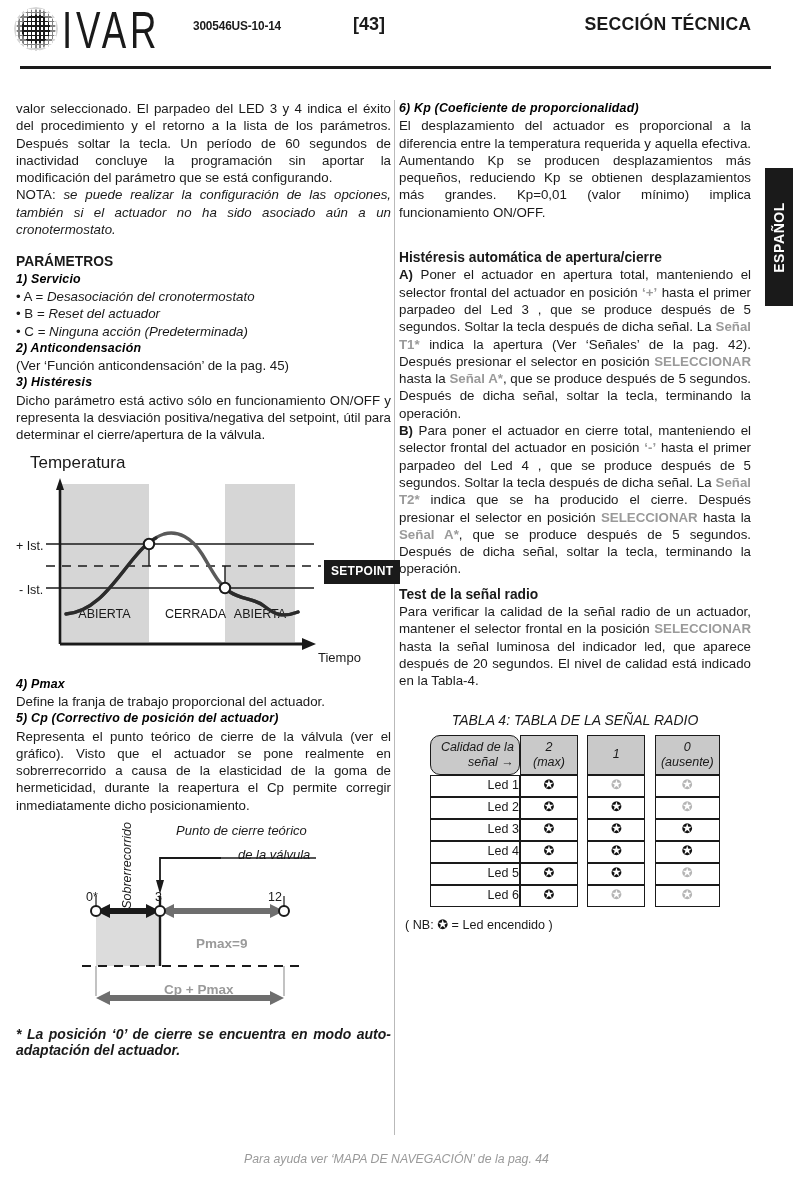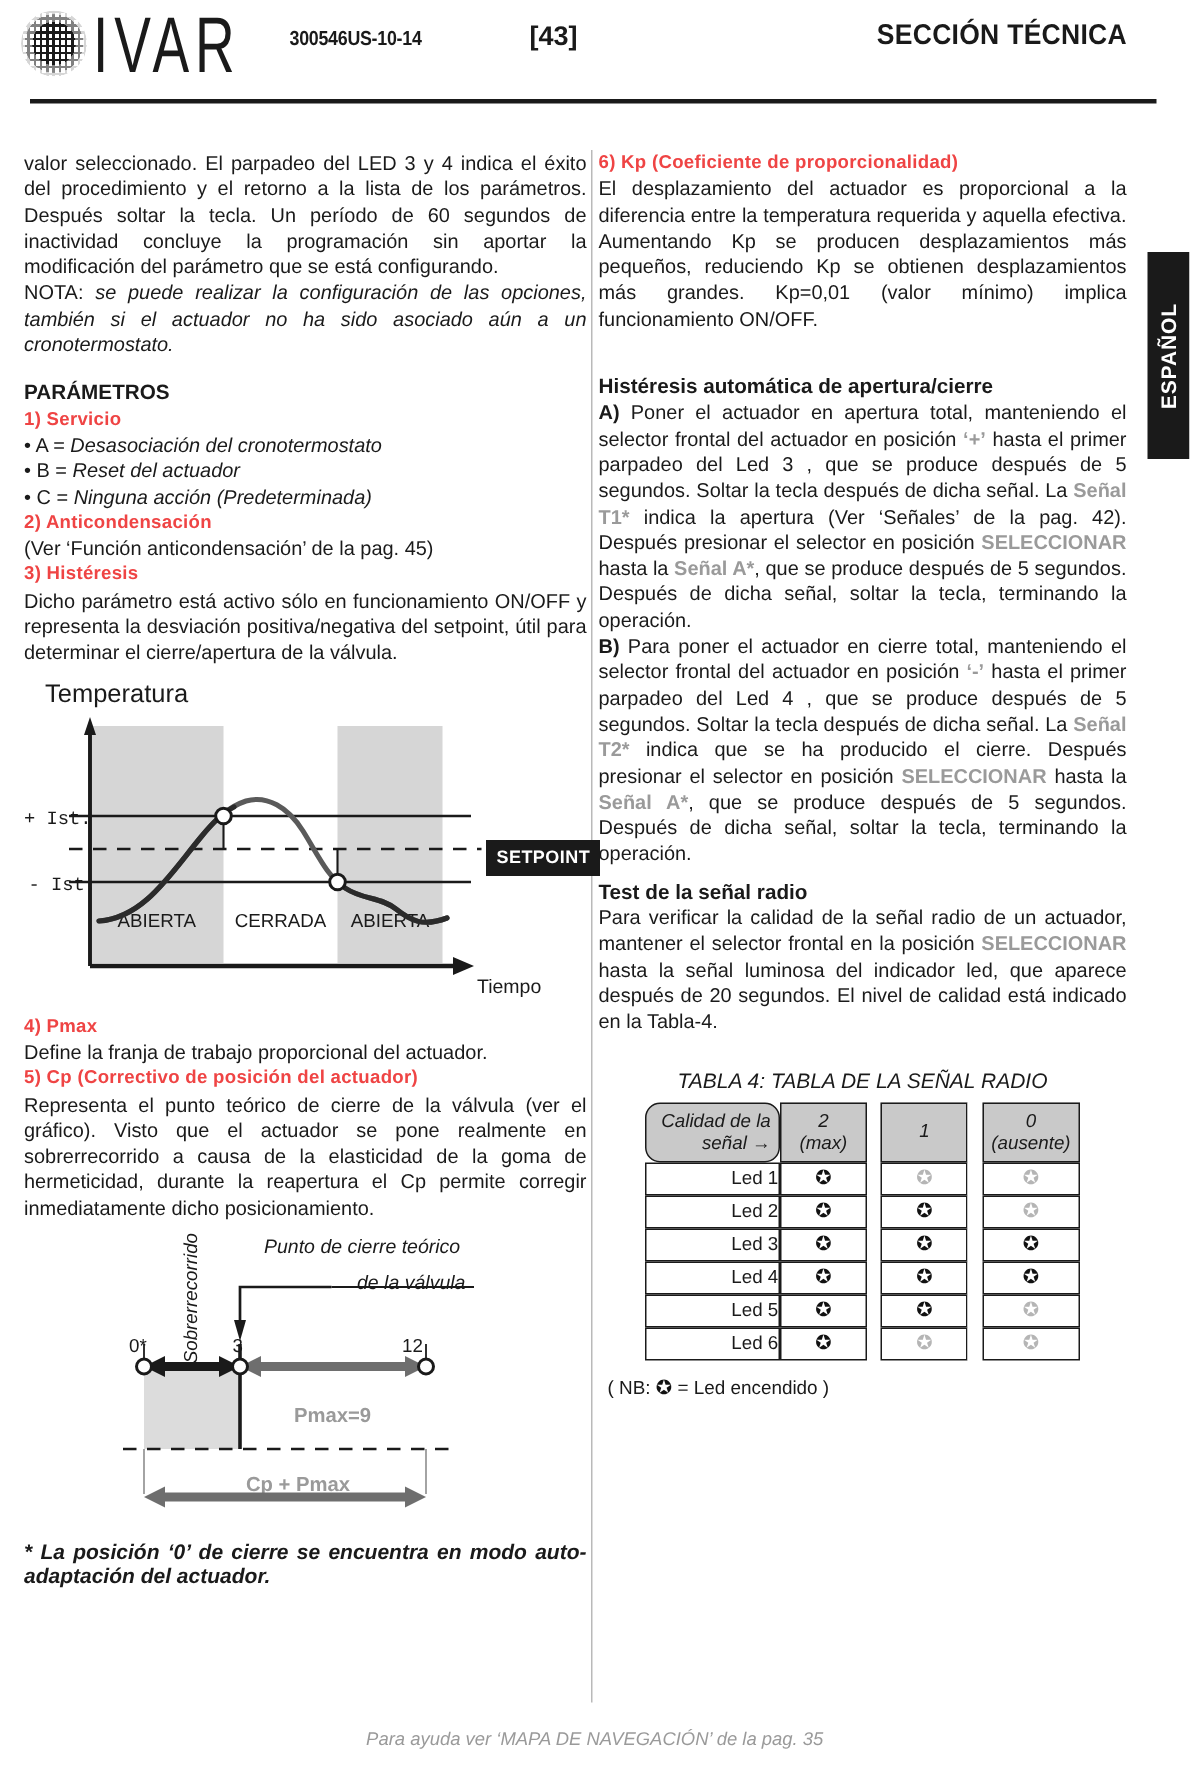--- a/index.html
+++ b/index.html
@@ -116,21 +116,21 @@
     left: 394px; top: 100px;
     width: 1px; height: 1035px;
     background: #b9b9b9;
   }
 
   p { margin: 0; text-align: justify; }
   .p-left { text-align: left; }
   .ital { font-style: italic; }
   .bold { font-weight: 700; }
   .gray { color: #9a9a9a; font-weight: 700; }
-  .graysm { color: #ef4444; font-weight: 700; font-size: 12.4px; letter-spacing: 0.2px; }
+  .graysm { color: #000000; font-weight: 700; font-size: 12.4px; letter-spacing: 0.2px; font-style: italic; }
   .hd { font-weight: 700; font-size: 13.8px; }
   .sp { height: 15px; }
   .sp-sm { height: 8px; }
 
   
   .chart-hyst {
     position: relative;
     width: 375px; height: 222px;
     margin-top: 10px;
   }
@@ -142,21 +142,20 @@
     position: absolute; left: 302px; top: 195px;
     font-size: 13px;
   }
   .band {
     position: absolute;
     background: #d6d6d6;
   }
   .tick-lbl {
     position: absolute;
     font-size: 12.5px;
-    font-family: Liberation Mono, monospace;
   }
   .setpoint-badge {
     position: absolute;
     left: 308px; top: 106px;
     background: #1a1a1a;
     color: #fff;
     font-size: 12px;
     font-weight: 700;
     letter-spacing: 0.3px;
     padding: 3px 7px 4px 7px;
@@ -313,21 +312,21 @@
     <div class="axis-label-y">Temperatura</div>
     <div class="axis-label-x">Tiempo</div>
 
     <div class="band" style="left:44px; top:30px; width:89px; height:158px;"></div>
     <div class="band" style="left:209px; top:30px; width:70px; height:158px;"></div>
 
     <div class="tick-lbl" style="left:0px; top:84px;">+ Ist.</div>
     <div class="tick-lbl" style="left:3px; top:128px;">- Ist.</div>
 
     <div class="state-lbl" style="left:44px; width:89px;">ABIERTA</div>
-    <div class="state-lbl" style="left:133px; width:76px;">CERRADA</div>
+    <div class="state-lbl" style="left:133px; width:93px;">CERRADA</div>
     <div class="state-lbl" style="left:209px; width:70px;">ABIERTA</div>
 
     <div class="setpoint-badge">SETPOINT</div>
 
     <svg width="375" height="222" style="position:absolute; left:0; top:0;">
 
       <line x1="44" y1="30" x2="44" y2="190" stroke="#1a1a1a" stroke-width="2.6"></line>
       <polygon points="44,24 40,36 48,36" fill="#1a1a1a"></polygon>
       <line x1="44" y1="190" x2="292" y2="190" stroke="#1a1a1a" stroke-width="3"></line>
       <polygon points="300,190 286,184 286,196" fill="#1a1a1a"></polygon>
@@ -497,13 +496,13 @@
           <td class="rcell"><span class="led off">✪</span></td>
           <td class="gapcol"></td>
           <td class="rcell"><span class="led off">✪</span></td>
         </tr>
       </tbody>
   </table>
 
   <p class="nb"><span>( NB: </span><span class="led on" id="nb-led">✪</span><span> = Led encendido )</span></p>
 </div>
 
-<div class="footer">Para ayuda ver ‘MAPA DE NAVEGACIÓN’ de la pag. 35</div>
+<div class="footer">Para ayuda ver ‘MAPA DE NAVEGACIÓN’ de la pag. 44</div>
 
 </body></html>

